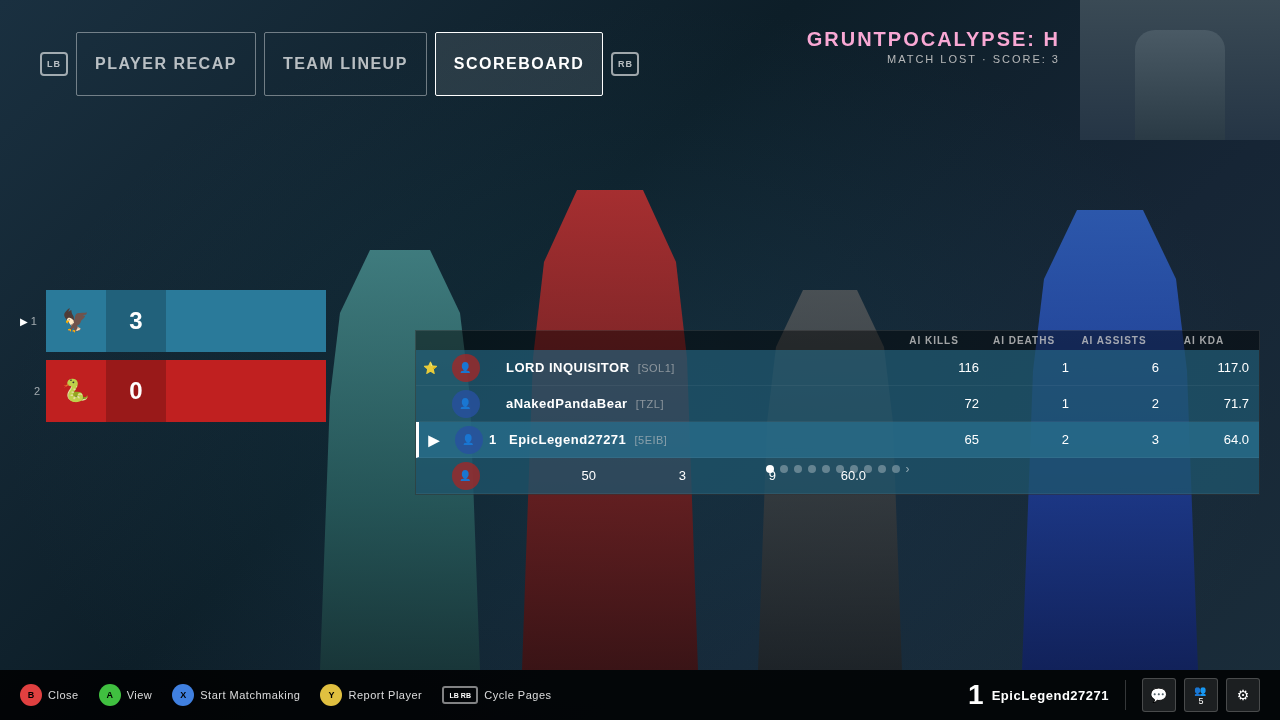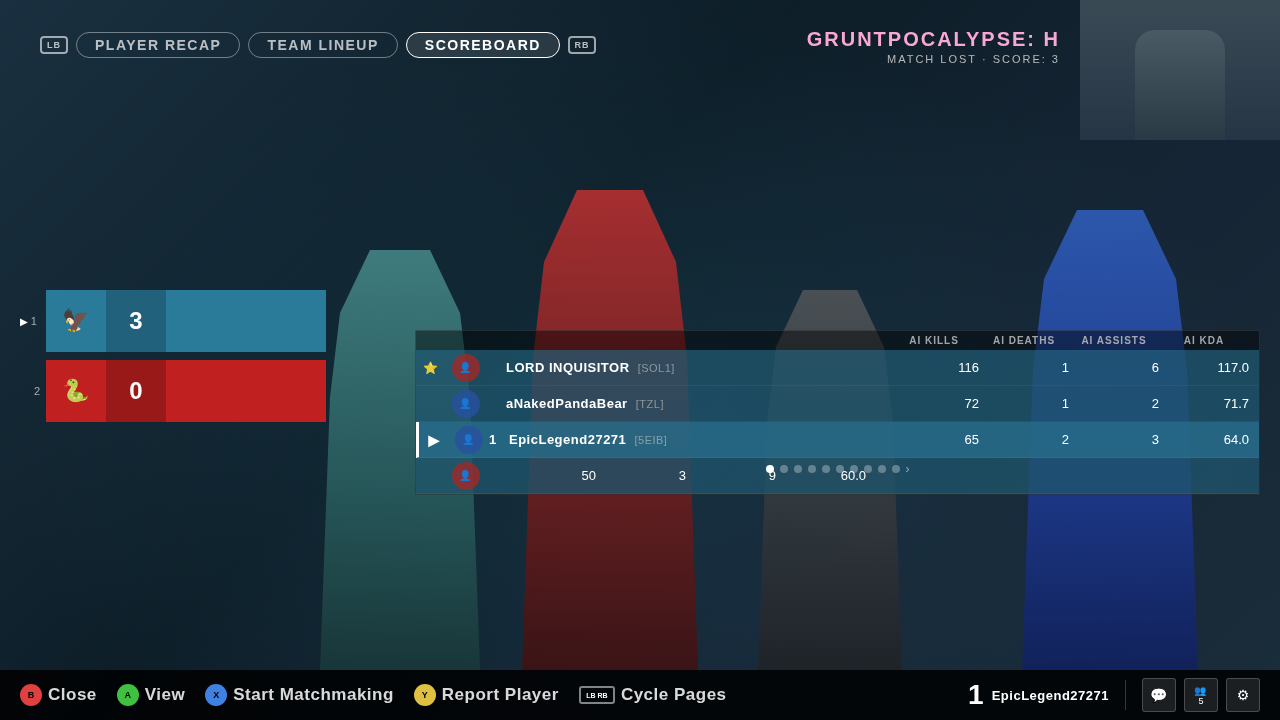--- a/index.html
+++ b/index.html
@@ -35,38 +35,38 @@
       top: 32px;
       left: 40px;
       display: flex;
       align-items: center;
       gap: 8px;
       z-index: 10;
     }
 
     .nav-bumper {
       width: 28px;
-      height: 18px;
+      height: 24px;
       border: 2px solid rgba(255,255,255,0.6);
       border-radius: 4px;
       display: flex;
       align-items: center;
       justify-content: center;
       color: rgba(255,255,255,0.7);
       font-size: 9px;
       font-weight: bold;
       letter-spacing: 1px;
     }
 
     .nav-tab {
-      padding: 4px 18px;
+      padding: 22px 18px;
       border: 1.5px solid rgba(255,255,255,0.4);
-      border-radius: 13px;
+      border-radius: 2px;
       color: rgba(255,255,255,0.7);
-      font-size: 14px;
+      font-size: 16px;
       font-weight: bold;
       letter-spacing: 1.5px;
       text-transform: uppercase;
       cursor: pointer;
       background: transparent;
     }
 
     .nav-tab.active {
       border-color: white;
       color: white;
@@ -390,22 +390,22 @@
       border: 2px solid rgba(255,255,255,0.5);
       border-radius: 3px;
       width: 24px;
       height: 18px;
       color: white;
       font-size: 8px;
     }
 
     .action-label {
       color: rgba(255,255,255,0.85);
-      font-size: 17px;
-      font-weight: bold;
+      font-size: 11px;
+      font-weight: normal;
       letter-spacing: 0.5px;
       text-transform: capitalize;
     }
 
     
     .bottom-right {
       display: flex;
       align-items: center;
       gap: 16px;
     }

